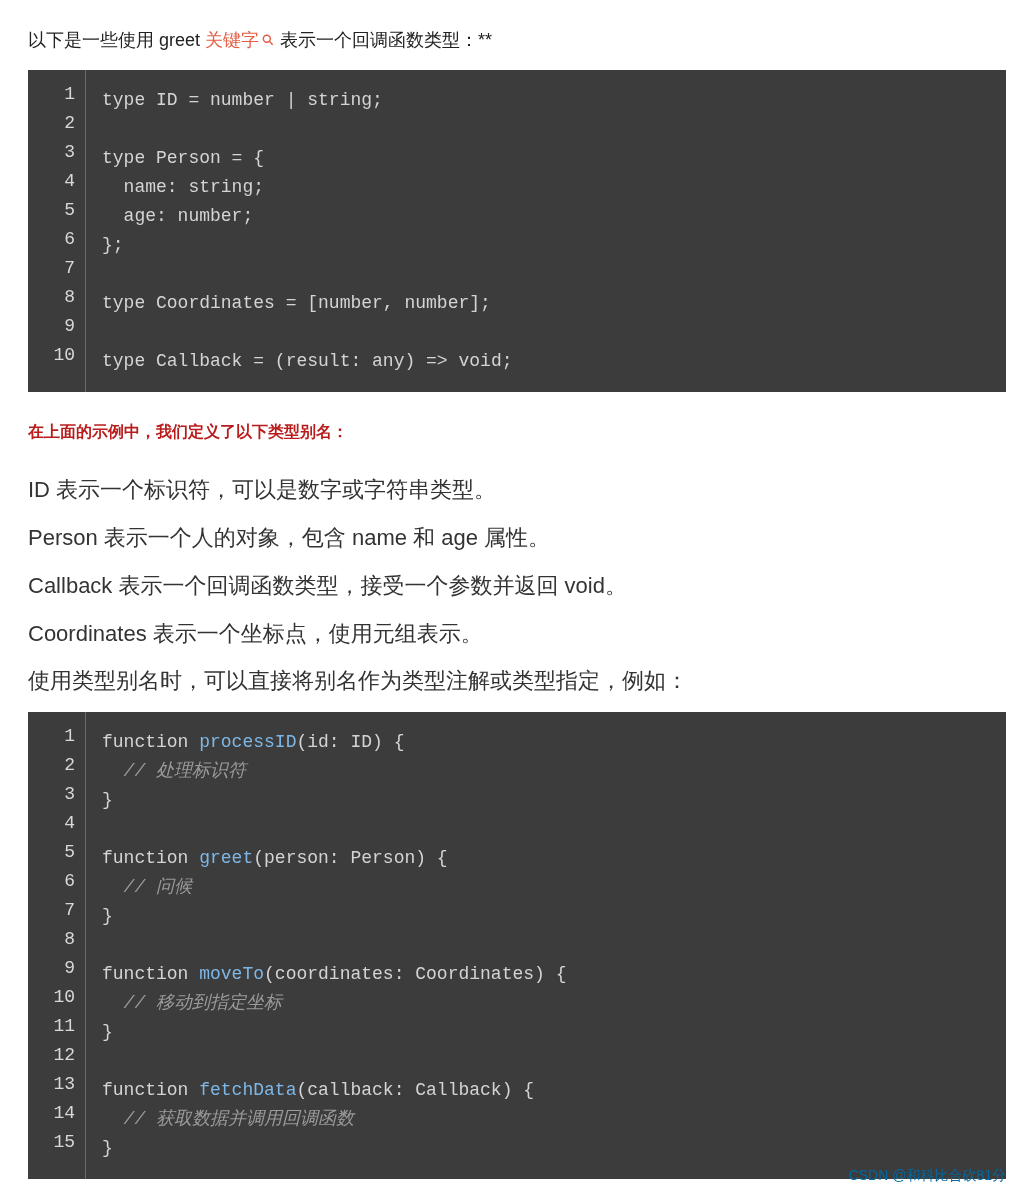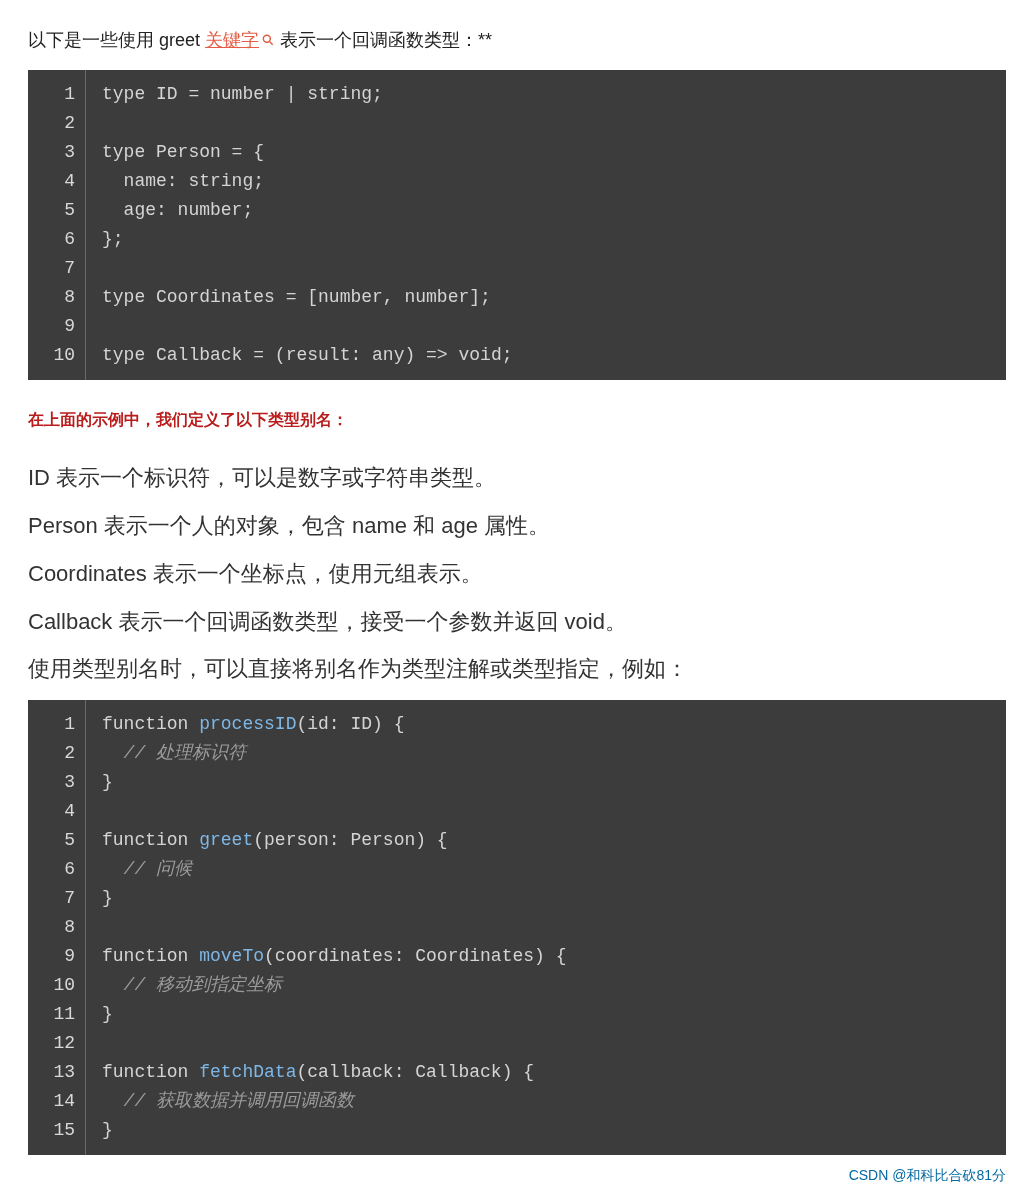--- a/index.html
+++ b/index.html
@@ -12,21 +12,20 @@
     width: 1034px;
     font-size: 18px;
     line-height: 1.8;
   }
   .intro { margin-bottom: 14px; }
   .highlight-link {
     color: #e35d45;
     display: inline-flex;
     align-items: center;
     gap: 2px;
-    text-decoration: underline;
   }
   .highlight-link svg { width: 14px; height: 14px; }
   .heading {
     font-weight: 700;
     font-size: 16px;
     margin: 26px 0 22px;
     color: #b91c1c;
   }
   .desc p { margin: 0 0 6px; font-size: 22px; color: #333; line-height: 1.9; }
   .code-block {
@@ -43,21 +42,21 @@
     background: #3c3c3c;
     padding: 10px 10px 10px 18px;
     text-align: right;
     color: #d8d8d8;
     border-right: 1px solid #6b6b6b;
     user-select: none;
     min-width: 58px;
   }
   .gutter div { height: 29px; }
   .code {
-    padding: 10px 16px;
+    padding: 16px 16px;
     color: #d4d4d4;
     flex: 1;
   }
   .code div { height: 29px; white-space: pre; }
   .arrow { color: #d4d4d4; }
   .fn { color: #7eb7e6; }
   .cm { color: #9b9b9b; font-style: italic; }
   .watermark {
     position: fixed;
     bottom: 10px;
@@ -107,22 +106,22 @@
       <div>&nbsp;</div>
       <div><span>type Callback = (result: any) </span><span class="arrow">=&gt;</span><span> void;</span></div>
     </div>
 </div>
 
 <div class="heading">在上面的示例中，我们定义了以下类型别名：</div>
 
 <div class="desc" id="desc">
     <p>ID 表示一个标识符，可以是数字或字符串类型。</p>
     <p>Person 表示一个人的对象，包含 name 和 age 属性。</p>
+    <p>Callback 表示一个回调函数类型，接受一个参数并返回 void。</p>
     <p>Coordinates 表示一个坐标点，使用元组表示。</p>
-    <p>Callback 表示一个回调函数类型，接受一个参数并返回 void。</p>
     <p>使用类型别名时，可以直接将别名作为类型注解或类型指定，例如：</p>
   </div>
 
 <div class="code-block">
   <div class="gutter" id="gutter2">
       <div>1</div>
       <div>2</div>
       <div>3</div>
       <div>4</div>
       <div>5</div>

